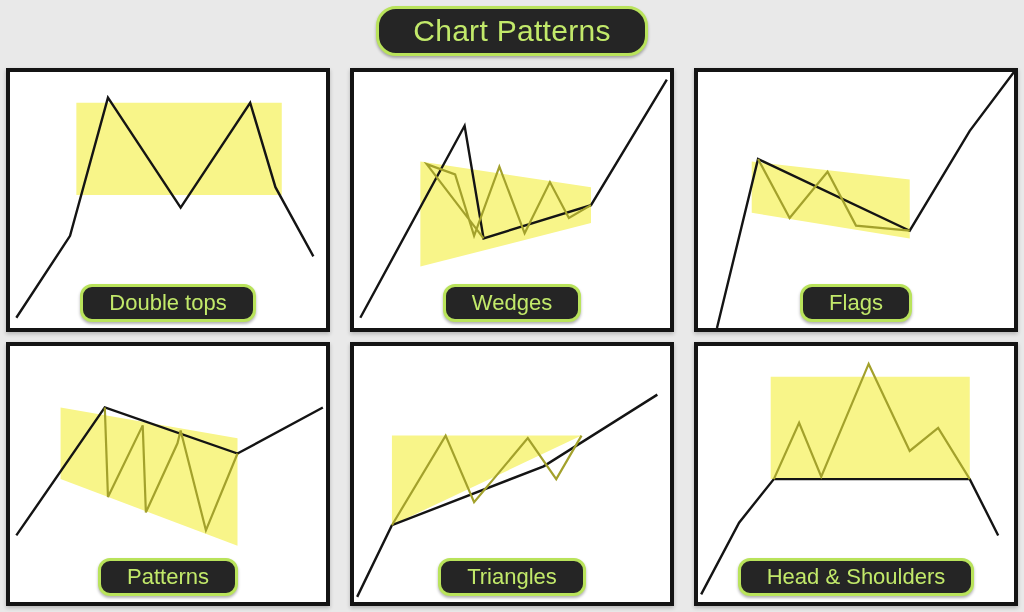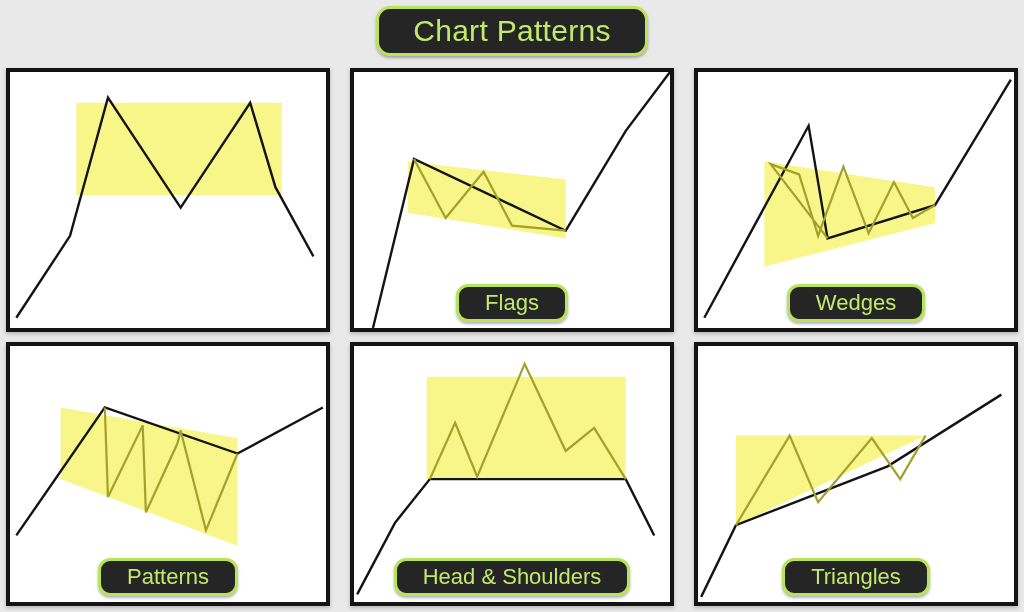--- a/index.html
+++ b/index.html
@@ -20,21 +20,21 @@
     position: absolute;
     left: 0;
     top: 6px;
     width: 1024px;
     display: flex;
     justify-content: center;
   }
   .badge {
     background: #252525;
     border: 3px solid #b9e35b;
-    border-radius: 14px;
+    border-radius: 20px;
     color: #c2e96a;
     display: flex;
     align-items: center;
     justify-content: center;
     box-sizing: border-box;
     box-shadow: 0 2px 3px rgba(0,0,0,0.30);
     white-space: nowrap;
   }
   .title-badge {
     height: 50px;
@@ -95,64 +95,67 @@
 <div class="title-wrap">
   <div class="badge title-badge">Chart Patterns</div>
 </div>
 
 <div class="grid" id="grid">
     <div class="panel">
       <svg viewBox="0 0 100 100" preserveAspectRatio="none">
         <polygon points="21,12 86,12 86,48 21,48" fill="#f8f589"></polygon>
         <polyline points="2,96 19,64 31,10 54,53 76,12 84,45 96,72" fill="none" stroke="#141414" stroke-width="2.4" stroke-linejoin="miter" stroke-linecap="butt" vector-effect="non-scaling-stroke"></polyline>
       </svg>
-    </div>
-    <div class="panel">
-      <svg viewBox="0 0 100 100" preserveAspectRatio="none">
-        <polygon points="17,35 67,42 67,65 17,55" fill="#f8f589"></polygon>
-        <polyline points="6,100 19,34 67,62 86,23 100,0" fill="none" stroke="#141414" stroke-width="2.4" stroke-linejoin="miter" stroke-linecap="butt" vector-effect="non-scaling-stroke"></polyline>
-        <polyline points="19,34 29,57 41,39 50,60 67,62" fill="none" stroke="#a3a12c" stroke-width="2.2" stroke-linejoin="miter" stroke-linecap="butt" vector-effect="non-scaling-stroke"></polyline>
-      </svg>
       <div class="panel-label-wrap">
-        <div class="badge panel-badge">Flags</div>
+        <div class="badge panel-badge">Double tops</div>
       </div>
     </div>
     <div class="panel">
       <svg viewBox="0 0 100 100" preserveAspectRatio="none">
         <polygon points="21,35 75,45 75,59 21,76" fill="#f8f589"></polygon>
         <polyline points="2,96 35,21 41,65 75,52 99,3" fill="none" stroke="#141414" stroke-width="2.4" stroke-linejoin="miter" stroke-linecap="butt" vector-effect="non-scaling-stroke"></polyline>
         <polyline points="41,65 23,36 32,40 38,64 46,37 54,63 62,43 68,57 75,52" fill="none" stroke="#a3a12c" stroke-width="2.2" stroke-linejoin="miter" stroke-linecap="butt" vector-effect="non-scaling-stroke"></polyline>
       </svg>
       <div class="panel-label-wrap">
         <div class="badge panel-badge">Wedges</div>
       </div>
     </div>
     <div class="panel">
       <svg viewBox="0 0 100 100" preserveAspectRatio="none">
+        <polygon points="17,35 67,42 67,65 17,55" fill="#f8f589"></polygon>
+        <polyline points="6,100 19,34 67,62 86,23 100,0" fill="none" stroke="#141414" stroke-width="2.4" stroke-linejoin="miter" stroke-linecap="butt" vector-effect="non-scaling-stroke"></polyline>
+        <polyline points="19,34 29,57 41,39 50,60 67,62" fill="none" stroke="#a3a12c" stroke-width="2.2" stroke-linejoin="miter" stroke-linecap="butt" vector-effect="non-scaling-stroke"></polyline>
+      </svg>
+      <div class="panel-label-wrap">
+        <div class="badge panel-badge">Flags</div>
+      </div>
+    </div>
+    <div class="panel">
+      <svg viewBox="0 0 100 100" preserveAspectRatio="none">
         <polygon points="16,52 72,78 72,36 16,24" fill="#f8f589"></polygon>
         <polyline points="2,74 30,24 72,42 99,24" fill="none" stroke="#141414" stroke-width="2.4" stroke-linejoin="miter" stroke-linecap="butt" vector-effect="non-scaling-stroke"></polyline>
         <polyline points="30,24 31,59 42,31 43,65 53,38 54,33 62,72 72,42" fill="none" stroke="#a3a12c" stroke-width="2.2" stroke-linejoin="miter" stroke-linecap="butt" vector-effect="non-scaling-stroke"></polyline>
       </svg>
       <div class="panel-label-wrap">
         <div class="badge panel-badge">Patterns</div>
+      </div>
+    </div>
+    <div class="panel">
+      <svg viewBox="0 0 100 100" preserveAspectRatio="none">
+        <polygon points="12,70 72,35 12,35" fill="#f8f589"></polygon>
+        <polyline points="1,98 12,70 60,47 96,19" fill="none" stroke="#141414" stroke-width="2.4" stroke-linejoin="miter" stroke-linecap="butt" vector-effect="non-scaling-stroke"></polyline>
+        <polyline points="12,70 29,35 38,61 55,36 64,52 72,35" fill="none" stroke="#a3a12c" stroke-width="2.2" stroke-linejoin="miter" stroke-linecap="butt" vector-effect="non-scaling-stroke"></polyline>
+      </svg>
+      <div class="panel-label-wrap">
+        <div class="badge panel-badge">Triangles</div>
       </div>
     </div>
     <div class="panel">
       <svg viewBox="0 0 100 100" preserveAspectRatio="none">
         <polygon points="23,12 86,12 86,52 23,52" fill="#f8f589"></polygon>
         <polyline points="1,97 13,69 24,52 86,52 95,74" fill="none" stroke="#141414" stroke-width="2.4" stroke-linejoin="miter" stroke-linecap="butt" vector-effect="non-scaling-stroke"></polyline>
         <polyline points="24,52 32,30 39,51 54,7 67,41 76,32 86,52" fill="none" stroke="#a3a12c" stroke-width="2.2" stroke-linejoin="miter" stroke-linecap="butt" vector-effect="non-scaling-stroke"></polyline>
       </svg>
       <div class="panel-label-wrap">
         <div class="badge panel-badge">Head &amp; Shoulders</div>
       </div>
     </div>
-    <div class="panel">
-      <svg viewBox="0 0 100 100" preserveAspectRatio="none">
-        <polygon points="12,70 72,35 12,35" fill="#f8f589"></polygon>
-        <polyline points="1,98 12,70 60,47 96,19" fill="none" stroke="#141414" stroke-width="2.4" stroke-linejoin="miter" stroke-linecap="butt" vector-effect="non-scaling-stroke"></polyline>
-        <polyline points="12,70 29,35 38,61 55,36 64,52 72,35" fill="none" stroke="#a3a12c" stroke-width="2.2" stroke-linejoin="miter" stroke-linecap="butt" vector-effect="non-scaling-stroke"></polyline>
-      </svg>
-      <div class="panel-label-wrap">
-        <div class="badge panel-badge">Triangles</div>
-      </div>
-    </div>
   </div>
 
 </body></html>

